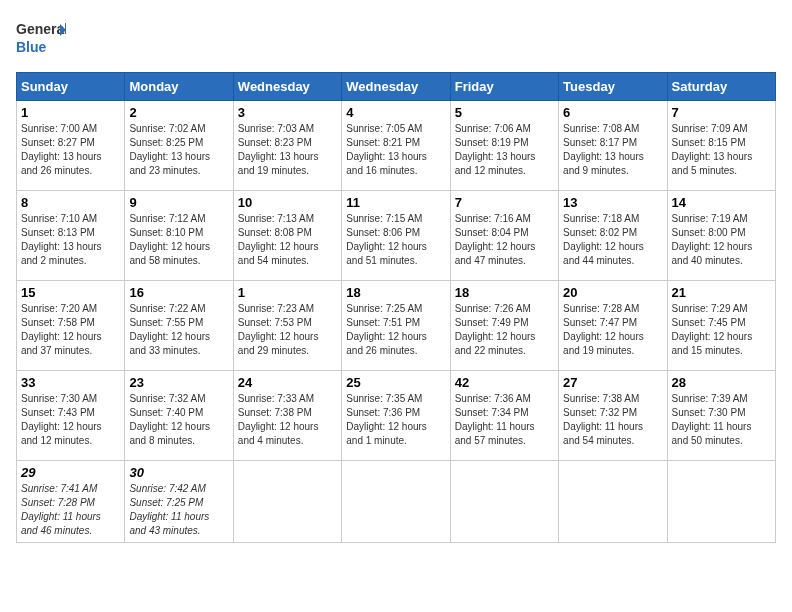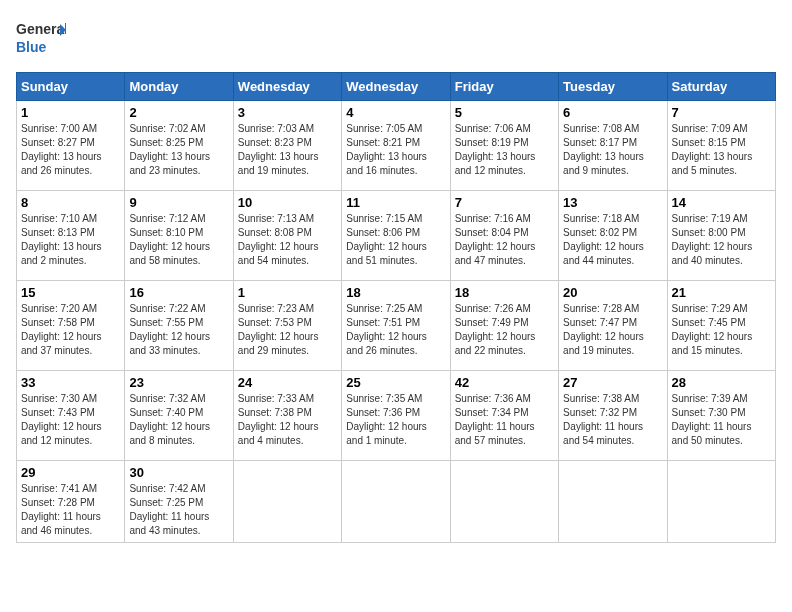--- a/index.html
+++ b/index.html
@@ -49,20 +49,21 @@
     .calendar td {
       border: 1px solid #ccc;
       vertical-align: top;
       padding: 4px;
       width: calc(100% / 7);
       height: 90px;
       background: #fff;
     }
     .calendar tr:last-child td {
       height: 80px;
+      font-style: italic;
     }
     .day-num {
       font-size: 13px;
       font-weight: bold;
       display: block;
       margin-bottom: 2px;
     }
     .day-info {
       font-size: 10px;
       color: #333;

